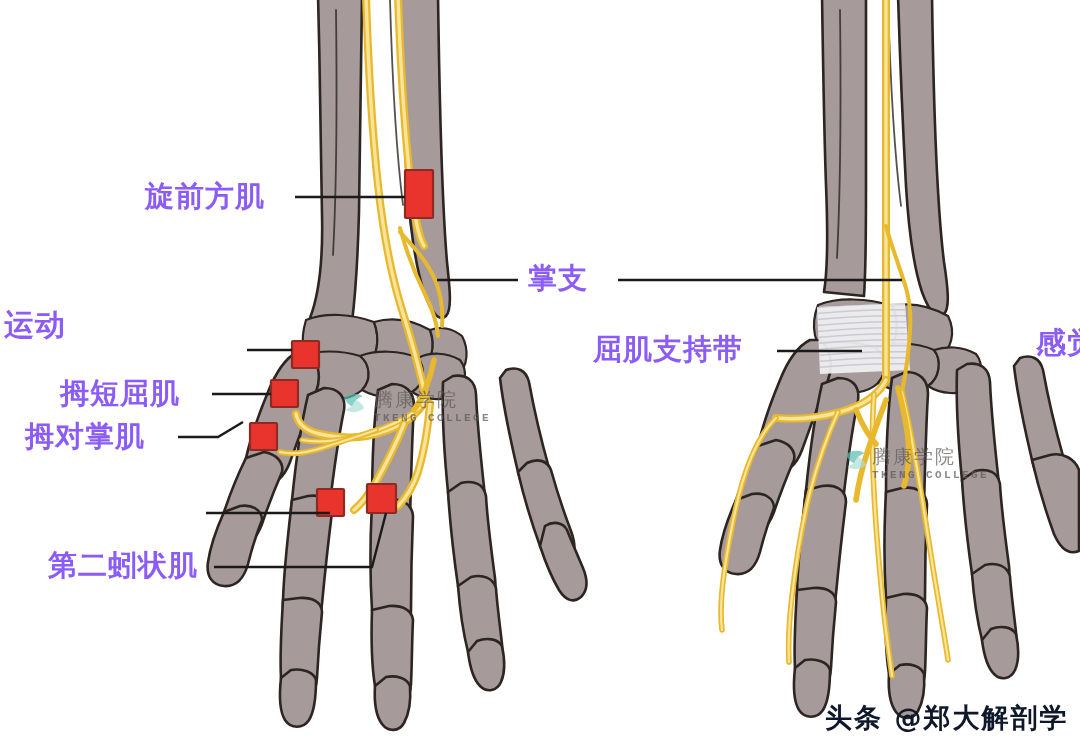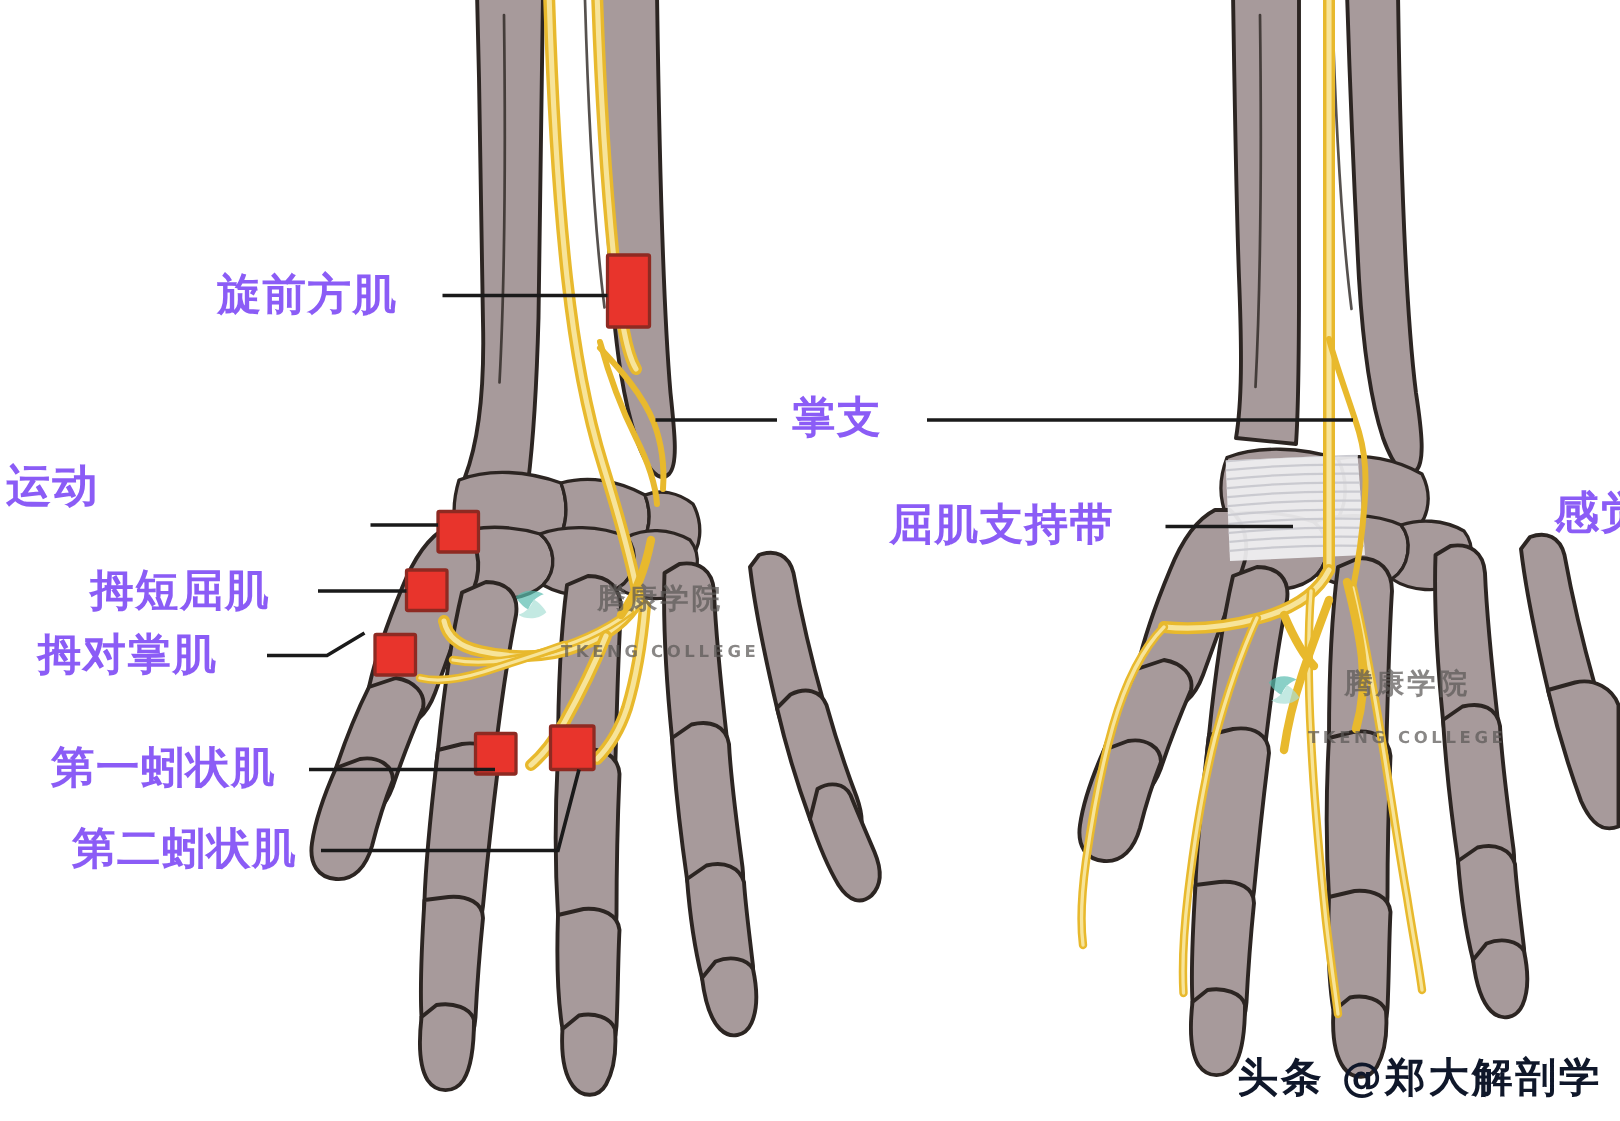--- a/index.html
+++ b/index.html
@@ -36,33 +36,33 @@
     font-size: 30px;
   }
   .watermark {
     position: absolute;
     white-space: nowrap;
     pointer-events: none;
     line-height: 1;
   }
   .wm-cn {
     font-size: 19px;
-    font-weight: 700;
+    font-weight: 400;
     color: #5d5a58;
     letter-spacing: 2px;
     opacity: .72;
-    text-align: center;
   }
   .wm-en {
     font-size: 11px;
     font-weight: 700;
     color: #5d5a58;
     letter-spacing: 2.4px;
     opacity: .72;
-    margin-top: 20px;
+    margin-top: 4px;
+    font-family: Liberation Mono, monospace;
   }
   .wm-logo {
     position: absolute;
     width: 34px;
     height: 34px;
     opacity: .82;
   }
   .credit {
     position: absolute;
     font-size: 27px;
@@ -263,21 +263,20 @@
 
   <div class="label" style="left:528px; top:264px;">掌支</div>
 
 
   <div class="label" style="left:593px; top:335px;">屈肌支持带</div>
 
   <div class="label" style="left:60px; top:379px;">拇短屈肌</div>
 
   <div class="label" style="left:25px; top:422px;">拇对掌肌</div>
 
-  <div class="label" style="left:34px; top:497px;">第一蚓状肌</div>
 
   <div class="label" style="left:48px; top:551px;">第二蚓状肌</div>
 
   <svg class="wm-logo" style="left:337px; top:386px;" viewBox="0 0 40 40">
     <path d="M8,14 C14,8 24,8 30,12 C24,14 20,18 18,24 C14,22 10,18 8,14 Z" fill="#57bcae" opacity=".85"></path>
     <path d="M32,26 C26,32 16,32 10,28 C16,26 20,22 22,16 C26,18 30,22 32,26 Z" fill="#a9dfd6" opacity=".85"></path>
   </svg>
   <div class="watermark" style="left:374px; top:390px;">
     <div class="wm-cn">腾康学院</div>
     <div class="wm-en">TKENG COLLEGE</div>

